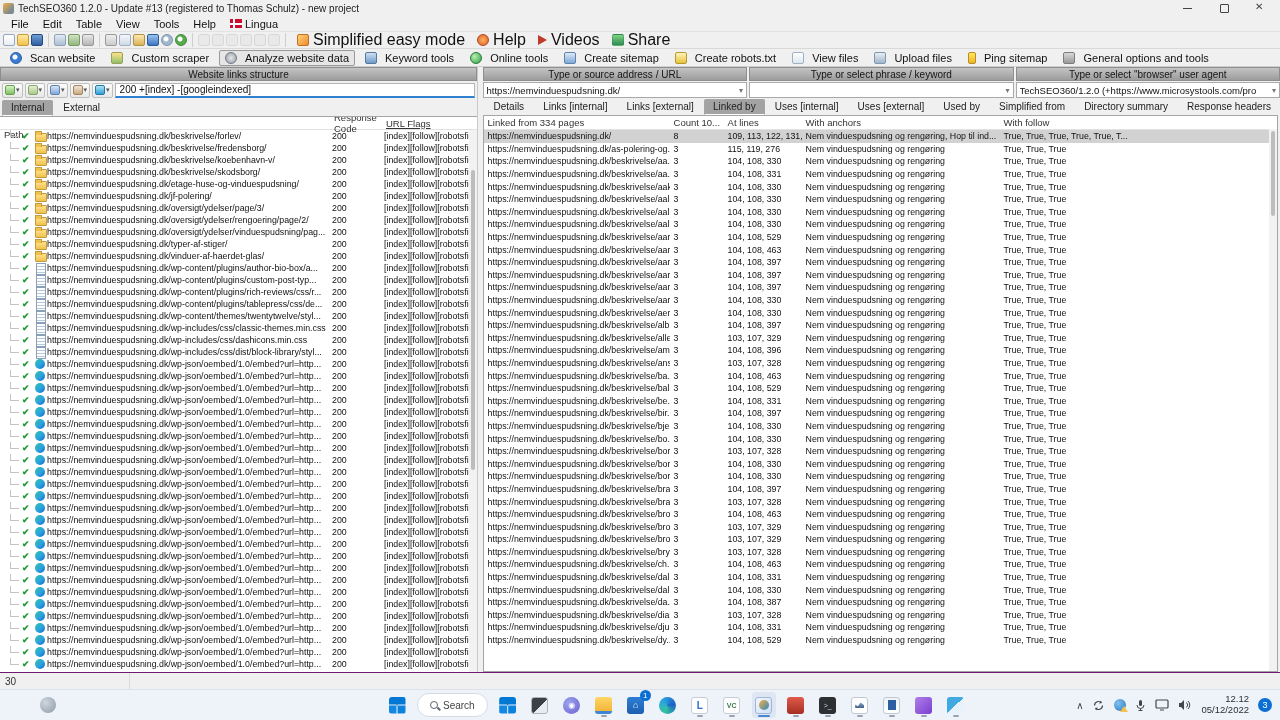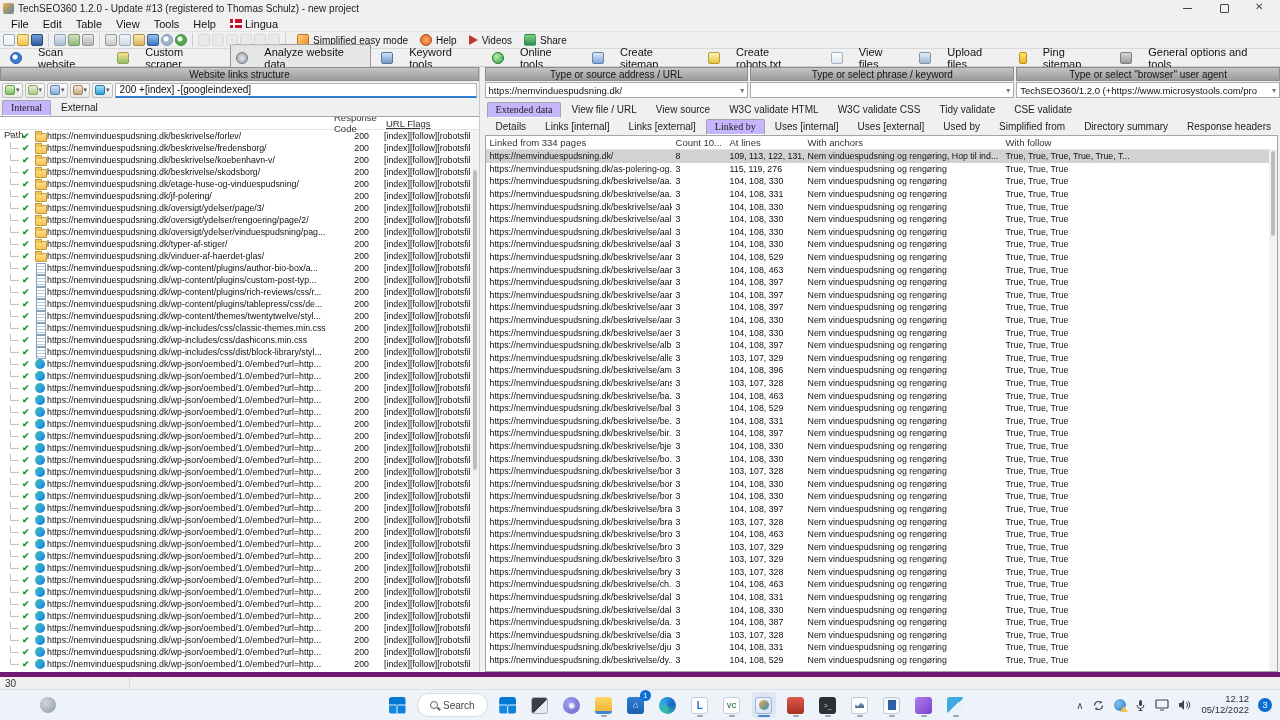--- a/index.html
+++ b/index.html
@@ -23,21 +23,21 @@
   .menu-lingua { display:flex; align-items:center; gap:3px; padding:0 7px; }
   .flag { width:12px; height:9px; background:#c8102e; position:relative; flex:none; }
   .flag::before { content:""; position:absolute; left:3px; top:0; width:2px; height:9px; background:#fff; }
   .flag::after { content:""; position:absolute; left:0; top:3.5px; width:12px; height:2px; background:#fff; }
 
   
   .toolbar1 { height:18px; display:flex; align-items:center; gap:2px; background:#f0f0f0; border-top:1px solid #e3e3e3; border-bottom:1px solid #d9d9d9; padding:0 3px; }
   .toolbar2 { height:18px; display:flex; align-items:center; gap:4px; background:#f0f0f0; border-bottom:1px solid #cfcfcf; padding:0 4px; font-size:11px; }
   .tb-ic { width:12px; height:12px; border-radius:2px; display:inline-block; flex:none; background:#cfcfcf; }
   .sep { width:1px; height:14px; background:#cdcdcd; margin:0 3px; flex:none; }
-  .tb-btn { display:flex; align-items:center; gap:4px; padding:1px 6px; font-size:10px; }
+  .tb-btn { display:flex; align-items:center; gap:4px; padding:1px 6px; font-size:16px; }
   .new-file{background:linear-gradient(#ffffff,#e8eef5);border:1px solid #95a8bd;}
   .open-file{background:linear-gradient(#ffe9a0,#f2c14e);border:1px solid #c39b3c;}
   .save-file{background:linear-gradient(#6f9fd8,#2f5f9e);border:1px solid #24497c;}
   .copy-move{background:linear-gradient(#dfe9f2,#aebfd2);border:1px solid #8fa4bb;}
   .replace{background:linear-gradient(#cfe3c2,#93b77f);border:1px solid #7a9a67;}
   .print{background:linear-gradient(#e8e8e8,#b5b5b5);border:1px solid #979797;}
   .cut{background:linear-gradient(#eee,#ccc);border:1px solid #999;}
   .copy{background:linear-gradient(#f4f7fa,#cfdae6);border:1px solid #9db0c4;}
   .paste{background:linear-gradient(#ffe9b0,#d8b25a);border:1px solid #b0913f;}
   .undo{background:linear-gradient(#9cc3ee,#3c77c2);border:1px solid #2d5c99;}
@@ -52,21 +52,21 @@
   .scraper{background:linear-gradient(#ffe28a,#8fc06a);border:1px solid #9aa05a;}
   .analyze{background:radial-gradient(#e8e8e8,#8f9aa5);border-radius:50%;border:1px solid #707a84;}
   .keyword{background:linear-gradient(#cfe0f2,#6d9bc9);border:1px solid #55799c;}
   .online{background:radial-gradient(circle at 35% 35%, #b9f0b0, #2e9e44);border-radius:50%;border:1px solid #257a36;}
   .sitemap{background:linear-gradient(#dfeaf7,#7fa8d8);border:1px solid #5f83ad;}
   .robots{background:linear-gradient(#fff3c0,#e8c23a);border:1px solid #b89a2c;}
   .view-files{background:linear-gradient(#ffffff,#dde6ef);border:1px solid #9fb2c5;}
   .upload{background:linear-gradient(#e8eef5,#9fb6cc);border:1px solid #7f96ac;}
   .ping{background:linear-gradient(#ffe95e,#f0b428);border:1px solid #bb8c1f;width:8px;}
   .options{background:linear-gradient(#d8d8d8,#9a9a9a);border:1px solid #7d7d7d;}
-  .act-item { display:flex; align-items:center; gap:16px; padding:1px 5px; border:1px solid transparent; }
+  .act-item { display:flex; align-items:center; gap:8px; padding:1px 5px; border:1px solid transparent; }
   .act-item.selected { border:1px solid #9a9a9a; background:#e6e6e6; border-radius:2px; }
 
   
   .main { position:absolute; top:67px; left:0; right:0; bottom:48px; display:flex; background:#f0f0f0; }
   .lpanel { width:630px; display:flex; flex-direction:column; border-right:1px solid #c9c9c9; background:#fff; }
   .splitter { width:6px; background:#f0f0f0; }
   .rpanel { flex:1; display:flex; flex-direction:column; background:#f0f0f0; }
 
   .phdr { height:14px; background:linear-gradient(#c4c4c4,#9c9c9c); border:1px solid #8e8e8e; font-size:10px; color:#151515; display:flex; align-items:center; justify-content:center; }
 
@@ -78,42 +78,42 @@
   .checkmark-grid{background:linear-gradient(#d6f5c9,#7fc062);border:1px solid #69a14f;}
   .site-tree{background:linear-gradient(#e6f0d9,#a9c98a);border:1px solid #86a56b;}
   .data-columns{background:linear-gradient(#d9e6f5,#7fa8d8);border:1px solid #5f83ad;}
   .filter-edit{background:linear-gradient(#efe6d9,#c9a87f);border:1px solid #a5855f;}
   .filter-funnel{background:linear-gradient(#aee6f5,#2f9fd8);border:1px solid #2579a5;}
   .filterinput { flex:1; height:15px; background:#fff; border:1px solid #b5b5b5; border-bottom:2px solid #2f80d0; font-size:10px; padding:0 4px; display:flex; align-items:center; white-space:nowrap; overflow:hidden; }
 
   
   .tabsrow { display:flex; align-items:flex-end; height:17px; background:#f0f0f0; padding-left:2px; gap:1px; }
   .tab { font-size:10px; padding:1px 8px 2px; border:1px solid transparent; color:#222; white-space:nowrap; }
-  .tab.selected { background:#c4b5fd; border:1px solid #a5a5a5; border-bottom:1px solid #fff; border-radius:2px 2px 0 0;font-family:Liberation Serif, serif; }
+  .tab.selected { background:#a3a3a3; border:1px solid #a5a5a5; border-bottom:1px solid #fff; border-radius:2px 2px 0 0; }
 
   
   .ltablewrap { flex:1; position:relative; background:#fff; border-top:1px solid #a5a5a5; overflow:hidden; }
   .lcolhdr { display:flex; height:13px; font-size:9.5px; color:#333; border-bottom:1px solid #e2e2e2; align-items:center; }
   .lcolhdr span { padding:0 4px; }
   .lh-path { width:330px;margin-top:23px; }
   .lh-code { width:52px; }
   .lh-flags { flex:1;text-decoration:underline; }
   .lrows { position:absolute; top:13px; left:0; right:8px; bottom:0; overflow:hidden; }
   .lrow { display:flex; align-items:center; height:12px; font-size:8.8px; white-space:nowrap; }
   .tree { width:22px; height:12px; position:relative; flex:none; }
   .tree::before { content:""; position:absolute; left:10px; top:0; height:6px; width:8px; border-left:1px solid #c4c4c4; border-bottom:1px solid #c4c4c4; }
   .chk { color:#1f9d3a; font-size:9px; font-weight:bold; width:12px; flex:none; }
   .chk::before { content:"✔"; }
   .typeic { width:13px; height:10px; flex:none; position:relative; }
   .typeic.folder::before { content:""; position:absolute; left:1px; top:2px; width:10px; height:7px; background:linear-gradient(#ffe28a,#f2c14e); border:1px solid #c39b3c; border-radius:1px; }
   .typeic.folder::after { content:""; position:absolute; left:1px; top:0; width:5px; height:3px; background:#f2c14e; border:1px solid #c39b3c; border-bottom:none; border-radius:1px 1px 0 0; }
   .typeic.doc::before { content:""; position:absolute; left:2px; top:0; width:8px; height:10px; background:repeating-linear-gradient(#fff 0 2px, #b9c7d6 2px 3px); border:1px solid #8aa0b8; }
   .typeic.web::before { content:""; position:absolute; left:1px; top:0; width:10px; height:10px; border-radius:50%; background:linear-gradient(135deg,#35c2a0 0%,#2aa3e0 55%,#1b62c6 100%); }
   .l-url { width:285px; overflow:hidden; flex:none; }
-  .l-code { width:52px; text-align:right; padding-right:15px; flex:none; }
+  .l-code { width:52px; text-align:left; padding-right:5px; flex:none; }
   .l-flags { flex:1; overflow:hidden; }
   .vscroll { position:absolute; top:13px; right:0; width:8px; bottom:0; background:#f2f2f2; }
   .vthumb { position:absolute; left:2px; width:4px; background:#bdbdbd; border-radius:2px; }
 
   
   .rheads { display:flex; gap:2px; }
   .rheads .phdr { flex:1; }
   .combos { display:flex; gap:2px; height:16px; margin-top:1px; }
   .combo { flex:1; background:#fff; border:1px solid #a9a9a9; display:flex; align-items:center; font-size:9.5px; padding:0 3px; white-space:nowrap; overflow:hidden; }
   .combo .val { flex:1; overflow:hidden; }
@@ -121,21 +121,21 @@
   .rtabs1 { margin-top:3px; }
   .rtablewrap { flex:1; position:relative; background:#fff; border:1px solid #a5a5a5; overflow:hidden; margin-right:2px; }
   .rcolhdr { display:grid; grid-template-columns:186px 54px 78px 198px 1fr; height:14px; font-size:9.5px; color:#333; border-bottom:1px solid #e2e2e2; align-items:center; }
   .rcolhdr span { padding:0 4px; overflow:hidden; white-space:nowrap; }
   .rrows { position:absolute; top:14px; left:0; right:8px; bottom:0; overflow:hidden; }
   .rrow { display:grid; grid-template-columns:186px 54px 78px 198px 1fr; height:12.6px; font-size:8.8px; align-items:center; white-space:nowrap; }
   .rrow span { padding:0 4px; overflow:hidden; }
   .rrow.selected { background:#d2d2d2; }
 
   
-  .statusbar { position:absolute; left:0; right:0; bottom:31px; height:17px; background:#f0f0f0; border-top:5px solid #701a75; display:flex; align-items:flex-end; font-size:10px; color:#333; }
+  .statusbar { position:absolute; left:0; right:0; bottom:31px; height:17px; background:#f0f0f0; border-top:1px solid #701a75; display:flex; align-items:flex-end; font-size:10px; color:#333; }
   .statusbar .cell { padding:0 5px; height:100%; display:flex; align-items:center; border-right:1px solid #dcdcdc; min-width:130px; }
 
   
   .taskbar { position:absolute; left:0; right:0; bottom:0; height:31px; background:#eef3fa; border-top:1px solid #dbe2ec; display:flex; align-items:center; }
   .tk-corner { width:16px; height:16px; border-radius:50%; background:radial-gradient(circle at 35% 35%, #cfd6de, #8d98a5); margin-left:40px; }
   .tk-center { position:absolute; left:385px; display:flex; align-items:center; gap:8px; }
   .tk-item { width:24px; height:26px; display:flex; align-items:center; justify-content:center; position:relative; border-radius:4px; }
   .tk-item.open::after { content:""; position:absolute; bottom:1px; left:9px; width:6px; height:2px; border-radius:2px; background:#9aa4b1; }
   .tk-item.selected { background:#dde6f2; }
   .tk-item.selected::after { content:""; position:absolute; bottom:1px; left:6px; width:12px; height:2px; border-radius:2px; background:#4b86d4; }
@@ -791,30 +791,20 @@
         <div class="combo">
           <span class="val"></span>
           <span class="arr">▾</span>
         </div>
         <div class="combo">
           <span class="val">TechSEO360/1.2.0 (+https://www.microsystools.com/pro</span>
           <span class="arr">▾</span>
         </div>
       </div>
 
-      <div class="tabsrow rtabs1">
-
-      <span class="tab selected">Extended data</span>
-          <span class="tab">View file / URL</span>
-          <span class="tab">View source</span>
-          <span class="tab">W3C validate HTML</span>
-          <span class="tab">W3C validate CSS</span>
-          <span class="tab">Tidy validate</span>
-          <span class="tab">CSE validate</span>
-        </div>
       <div class="tabsrow">
 
       <span class="tab">Details</span>
           <span class="tab">Links [internal]</span>
           <span class="tab">Links [external]</span>
           <span class="tab selected">Linked by</span>
           <span class="tab">Uses [internal]</span>
           <span class="tab">Uses [external]</span>
           <span class="tab">Used by</span>
           <span class="tab">Simplified from</span>

